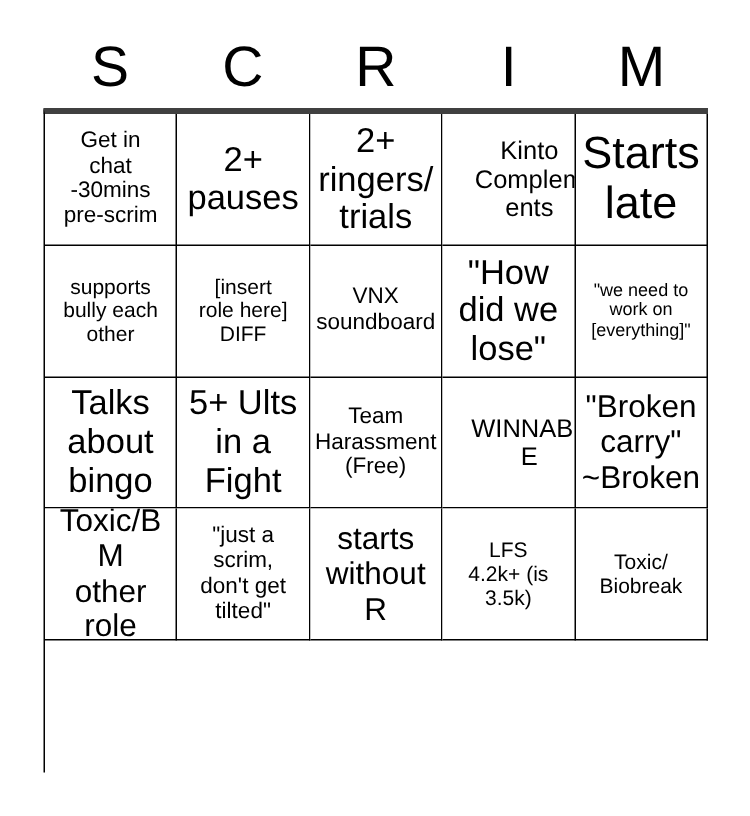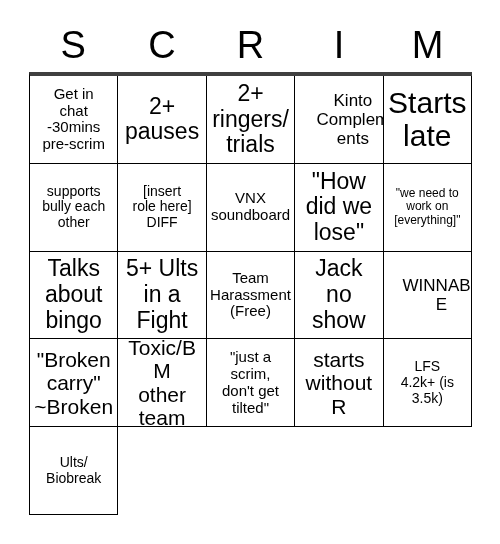--- a/index.html
+++ b/index.html
@@ -156,55 +156,50 @@
     <div class="cell fs-xl">
         <span class="cell-text">5+ Ults
 in a
 Fight</span>
       </div>
     <div class="cell fs-sm">
         <span class="cell-text">Team
 Harassment
 (Free)</span>
       </div>
-    <div class="cell fs-xl">
-        <span class="cell-text">Jack
-no
-show</span>
-      </div>
     <div class="cell fs-xxs">
         <span class="cell-text">WINNABLE</span>
       </div>
 
     <div class="cell fs-lg">
         <span class="cell-text">"Broken
 carry"
 ~Broken</span>
       </div>
     <div class="cell fs-lg">
         <span class="cell-text">Toxic/BM
 other
-team</span>
+role</span>
       </div>
     <div class="cell fs-sm">
         <span class="cell-text">"just a
 scrim,
 don't get
 tilted"</span>
       </div>
     <div class="cell fs-lg">
         <span class="cell-text">starts
 without
 R</span>
       </div>
 
     <div class="cell fs-md">
         <span class="cell-text">LFS
 4.2k+ (is
 3.5k)</span>
       </div>
     <div class="cell fs-md">
-        <span class="cell-text">Ults/
+        <span class="cell-text">Toxic/
 Biobreak</span>
       </div>
 
   </div>
 </div>
 
 </body></html>

